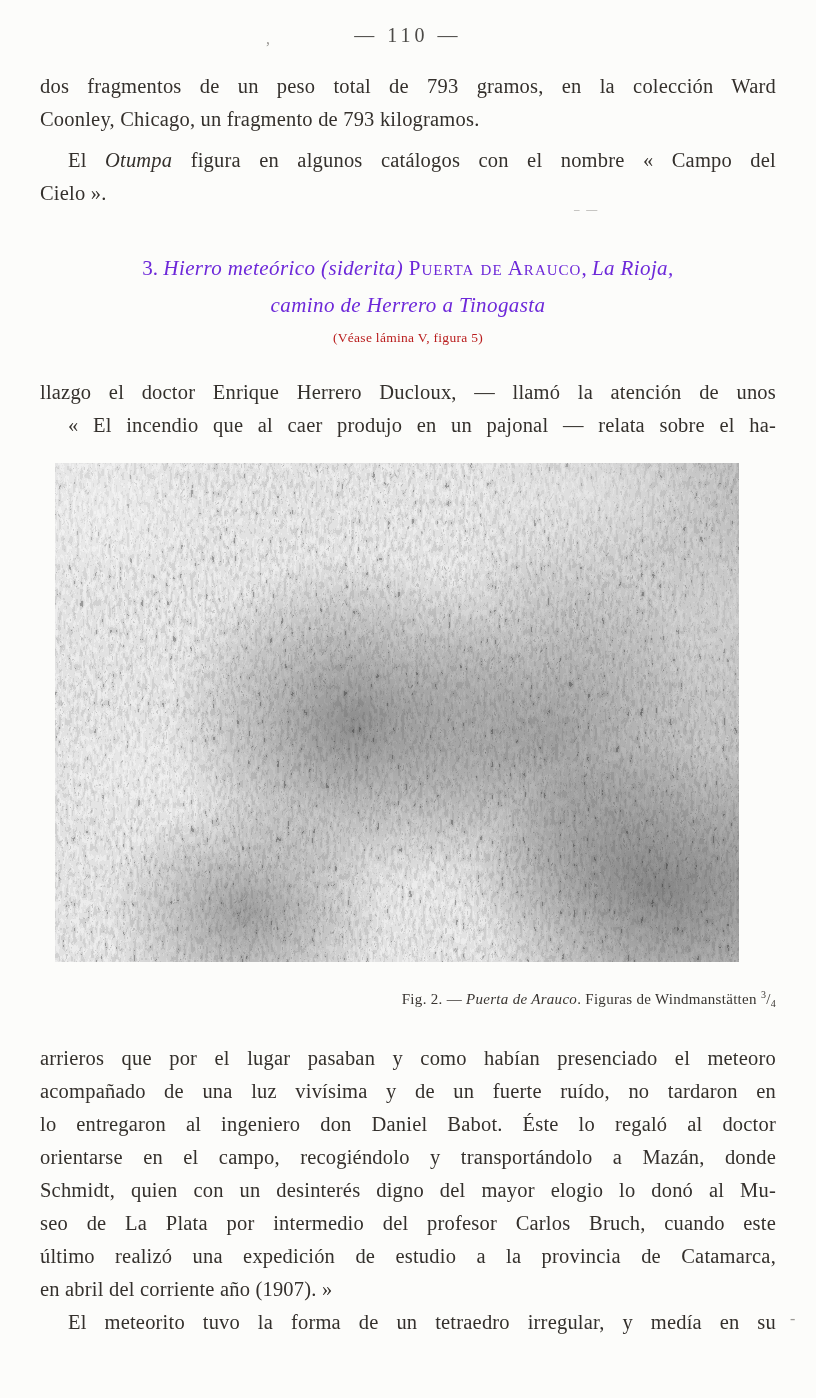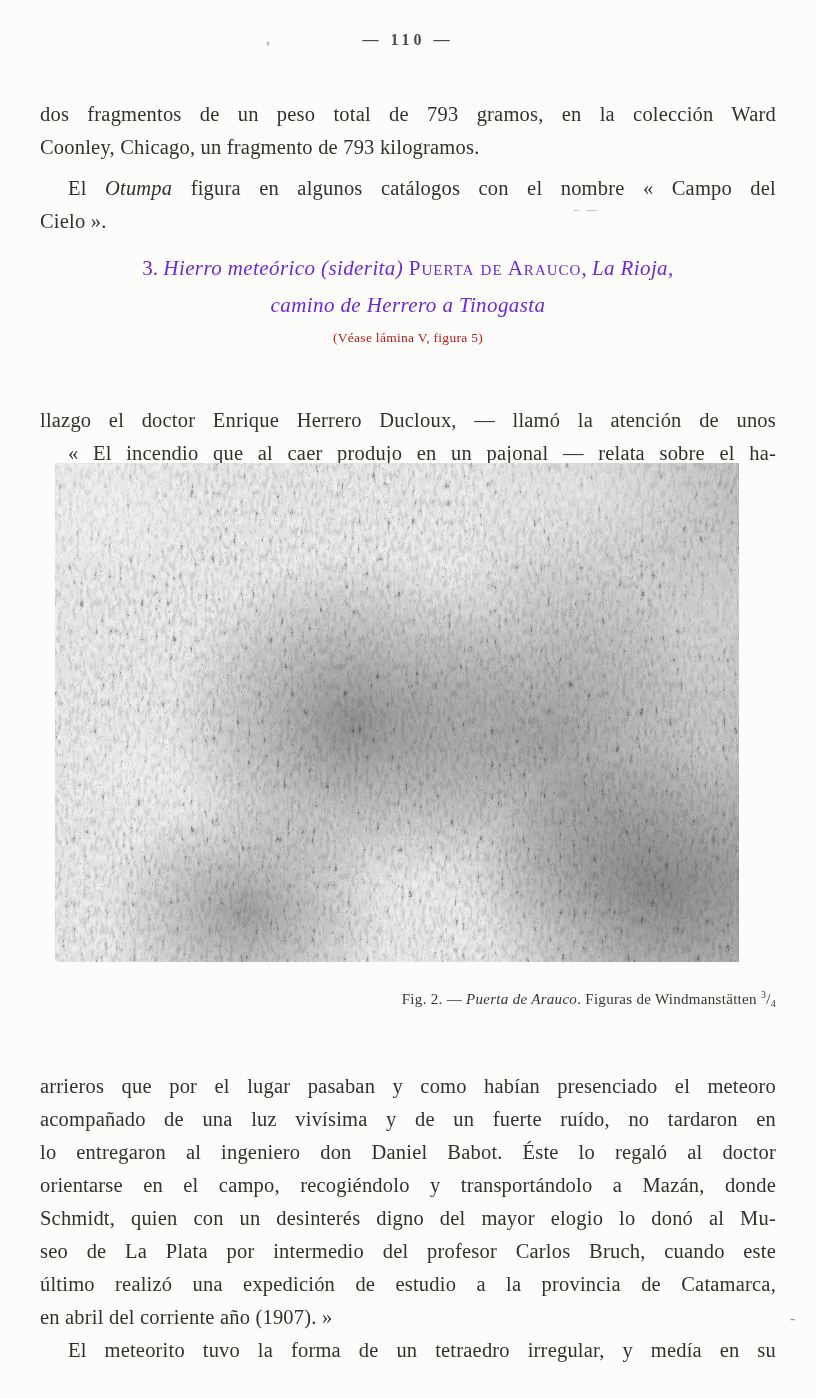--- a/index.html
+++ b/index.html
@@ -3,26 +3,26 @@
 <meta charset="utf-8">
 <style>
   html,body { margin:0; padding:0; background:#e9e7e4; }
   .page {
     position:relative; width:816px; height:1398px;
     background:#fcfcfa; overflow:hidden;
     font-family:"Liberation Serif","DejaVu Serif",serif;
     color:#34302c;
   }
   .pagenum {
-    position:absolute; top:31px; left:0; right:0;
-    text-align:center; font-size:16px; letter-spacing:4px; color:#4c4a47;font-weight:bold;
+    position:absolute; top:24px; left:0; right:0;
+    text-align:center; font-size:20px; letter-spacing:4px; color:#4c4a47;
   }
   .block {
     position:absolute; left:40px; width:736px;
-    font-size:20.5px; line-height:33px; letter-spacing:0.2px;margin-top:28px;
+    font-size:20.5px; line-height:33px; letter-spacing:0.2px;
   }
   .line { text-align:justify; }
   .line.j { text-align-last:justify; }
   .line.ind { text-indent:28px; }
   .heading {
     position:absolute; left:40px; width:736px; top:250px;
     font-size:21px; line-height:37px; text-align:center; color:#6d28d9;
   }
   .heading i { letter-spacing:0.4px; }
   .sc { font-variant:small-caps; letter-spacing:1px; }

